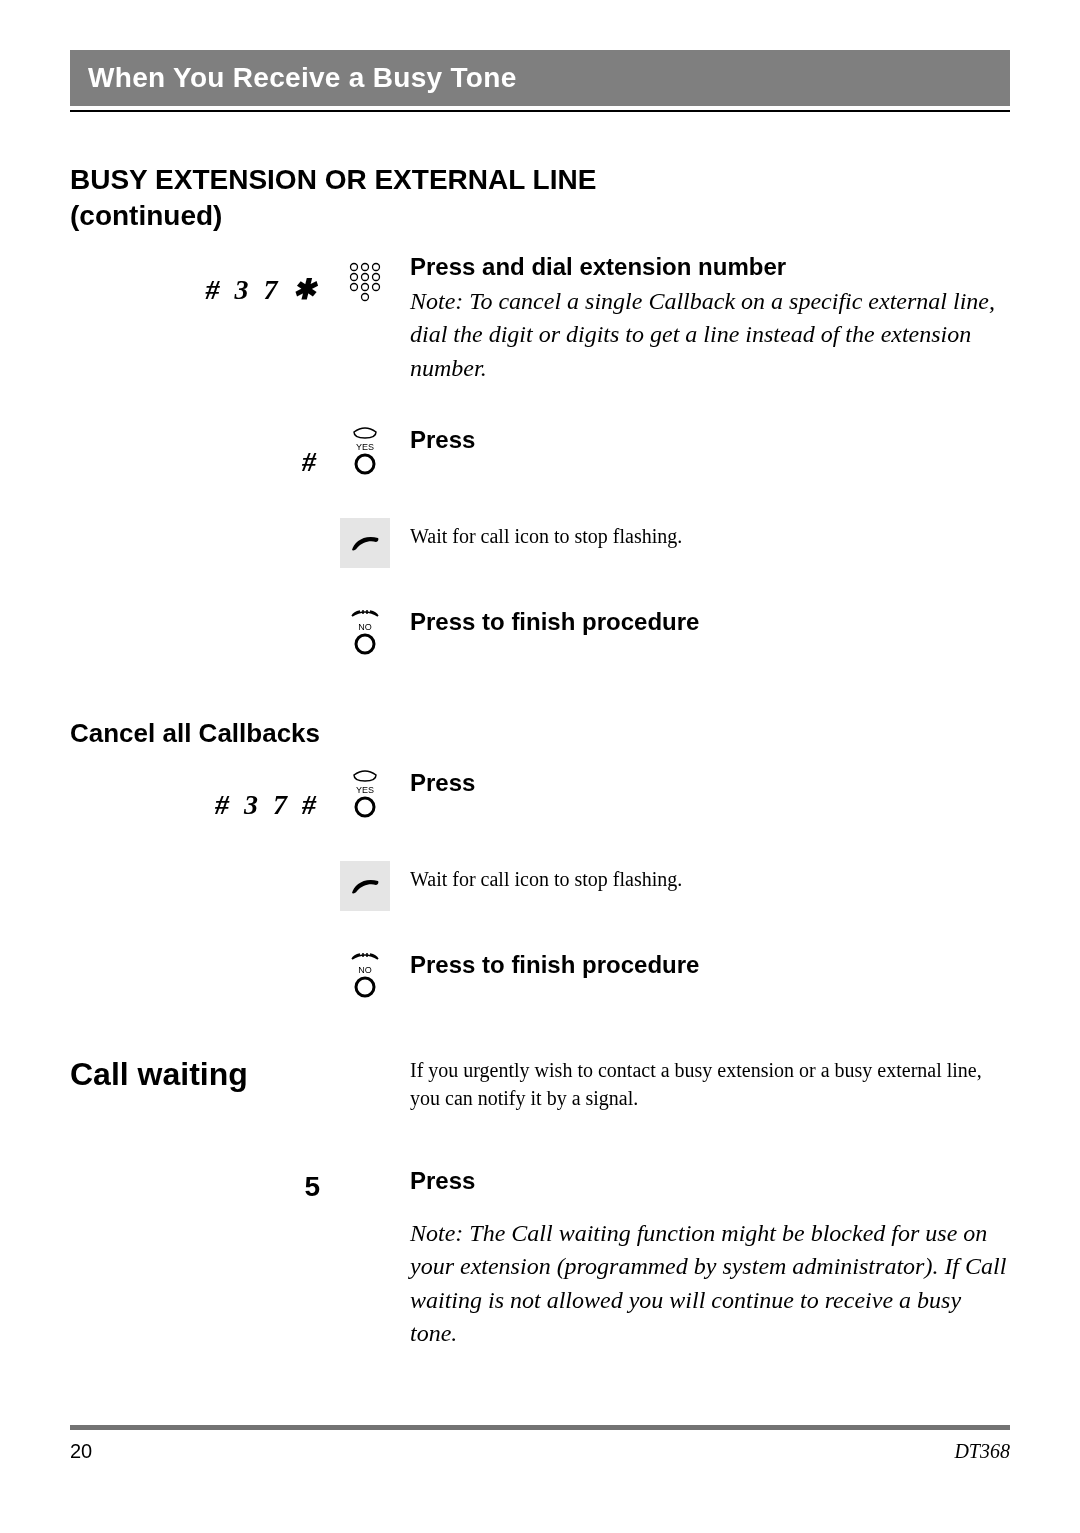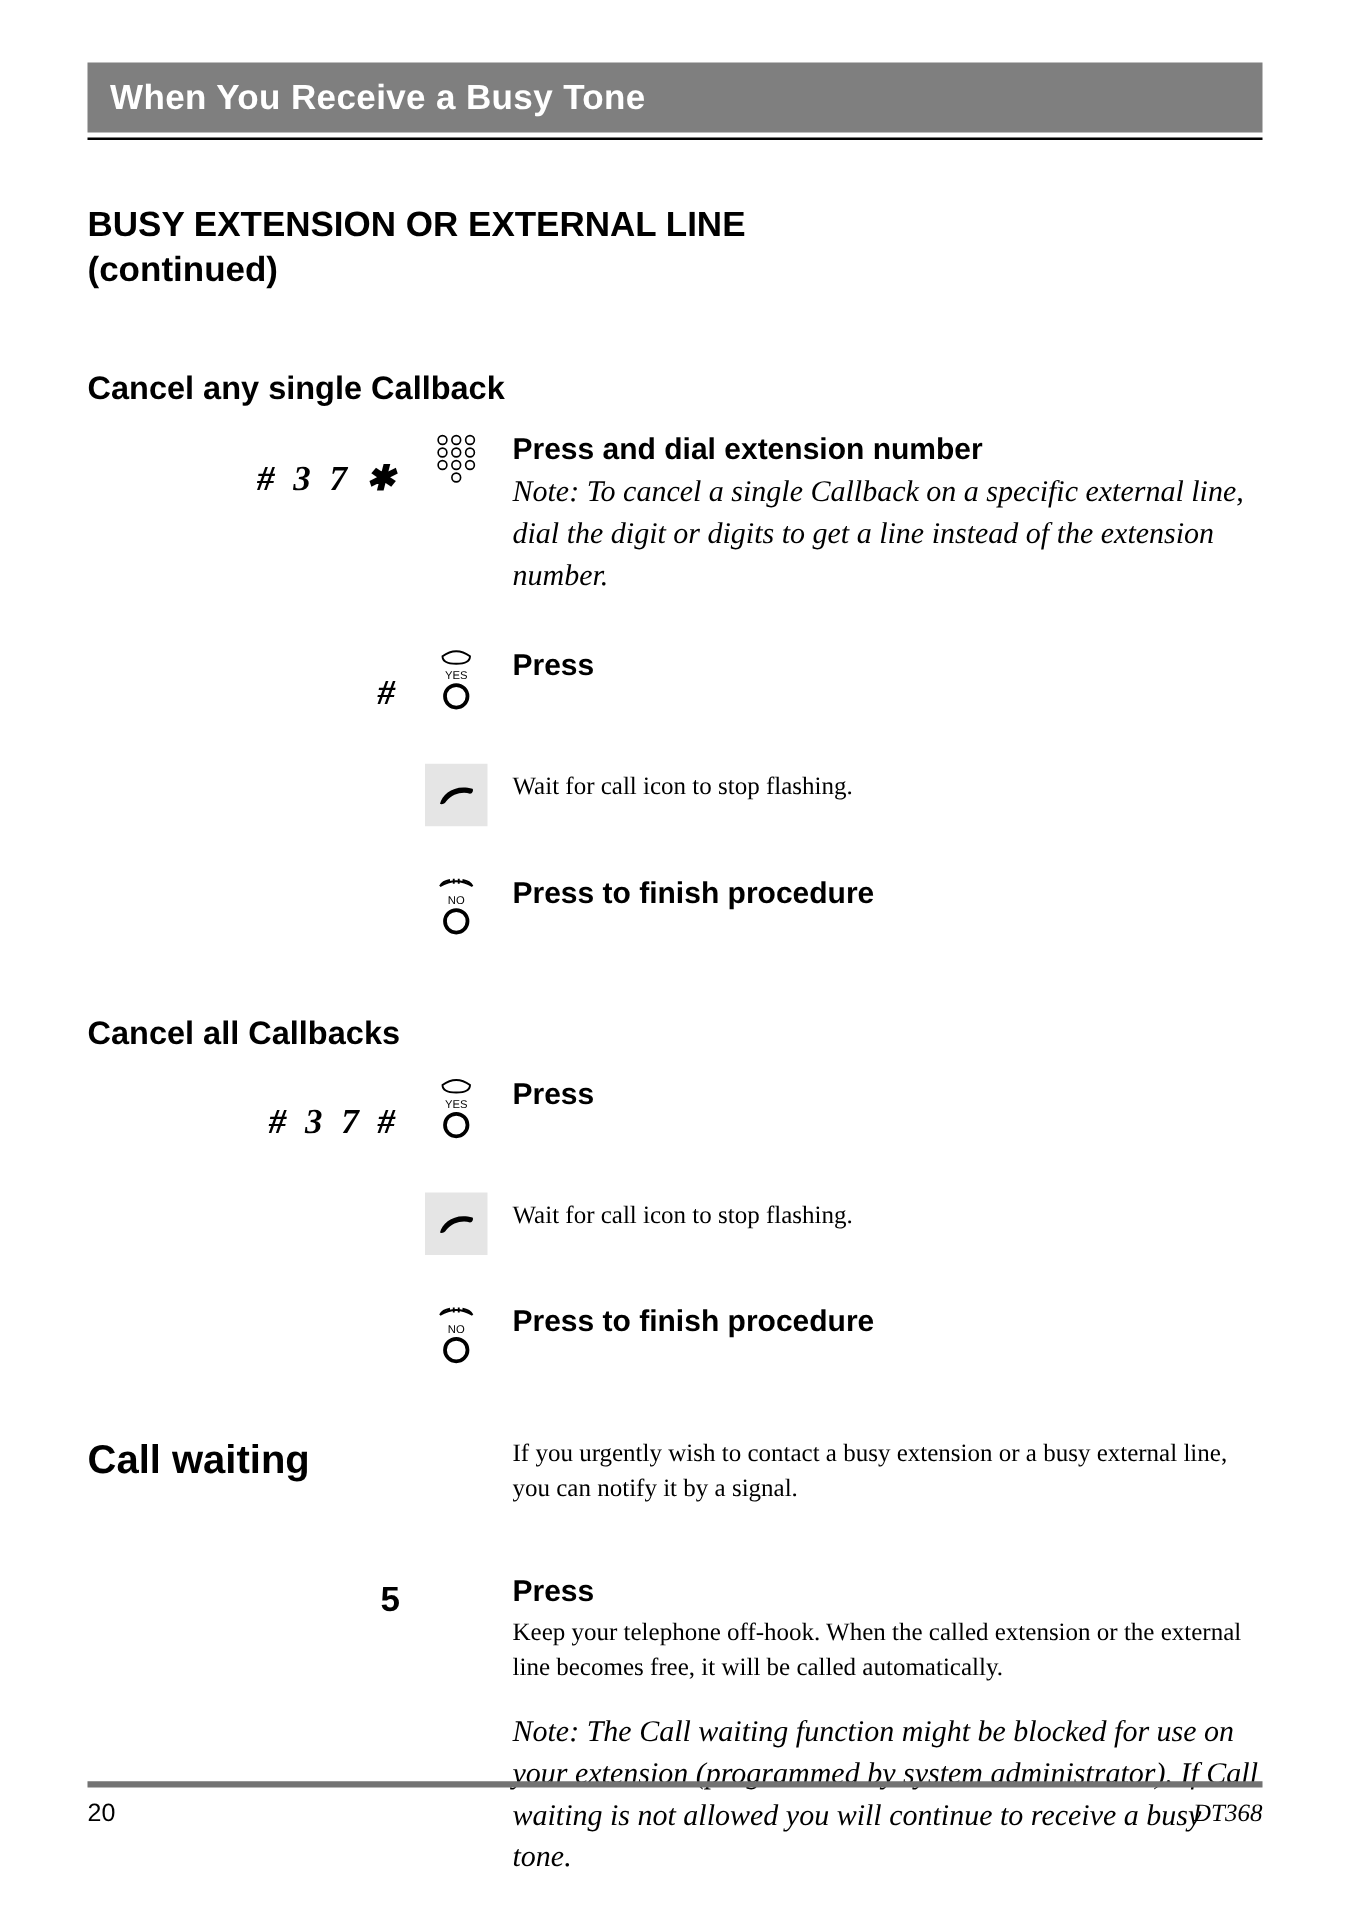--- a/index.html
+++ b/index.html
@@ -52,21 +52,21 @@
     width: 265px;
     flex: 0 0 265px;
     text-align: right;
     padding-right: 15px;
     box-sizing: border-box;
   }
   .icon-col {
     width: 60px;
     flex: 0 0 60px;
     display: flex;
-    align-items: flex-start;
+    align-items: flex-end;
     justify-content: center;
     min-height: 50px;
   }
   .right-col {
     flex: 1;
     padding-left: 15px;
     display: flex;
     flex-direction: column;
     justify-content: center;
   }
@@ -149,21 +149,20 @@
   <div class="banner">
     <span>When You Receive a Busy Tone</span>
   </div>
   <div class="banner-underline"></div>
 
   <div class="section-title">
     <span>BUSY EXTENSION OR EXTERNAL LINE</span><br>
     <span class="cont">(continued)</span>
   </div>
 
-  <div class="subheading">Cancel any single Callback</div>
 
   <div class="row">
     <div class="left-col">
       <span class="keycode"># 3 7 ✱</span>
     </div>
     <div class="icon-col">
       <span class="keypad-icon">
         <svg width="34" height="42" viewBox="0 0 34 42">
           <g fill="none" stroke="#000" stroke-width="1.3">
             <circle cx="6" cy="6" r="3.5"></circle>
@@ -300,21 +299,20 @@
     </div>
   </div>
 
   <div class="row mt-xl">
     <div class="left-col">
       <span class="bignum">5</span>
     </div>
     <div class="icon-col"></div>
     <div class="right-col">
       <div class="instr-bold">Press</div>
-      <div class="instr-body">Keep your telephone off-hook. When the called extension or the external line becomes free, it will be called automatically.</div>
       <div class="instr-note" style="margin-top:22px;">Note: The Call waiting function might be blocked for use on your extension (programmed by system administrator). If Call waiting is not allowed you will continue to receive a busy tone.</div>
     </div>
   </div>
 
   <div class="footer-line">
     <span class="footer-left">20</span>
     <span class="footer-right">DT368</span>
   </div>
 
 </div>

